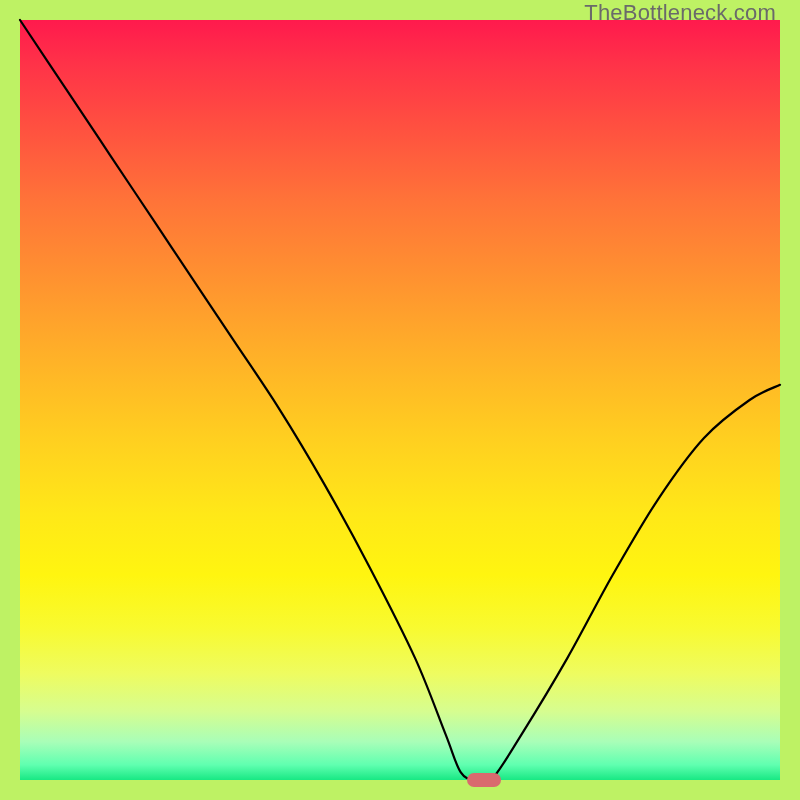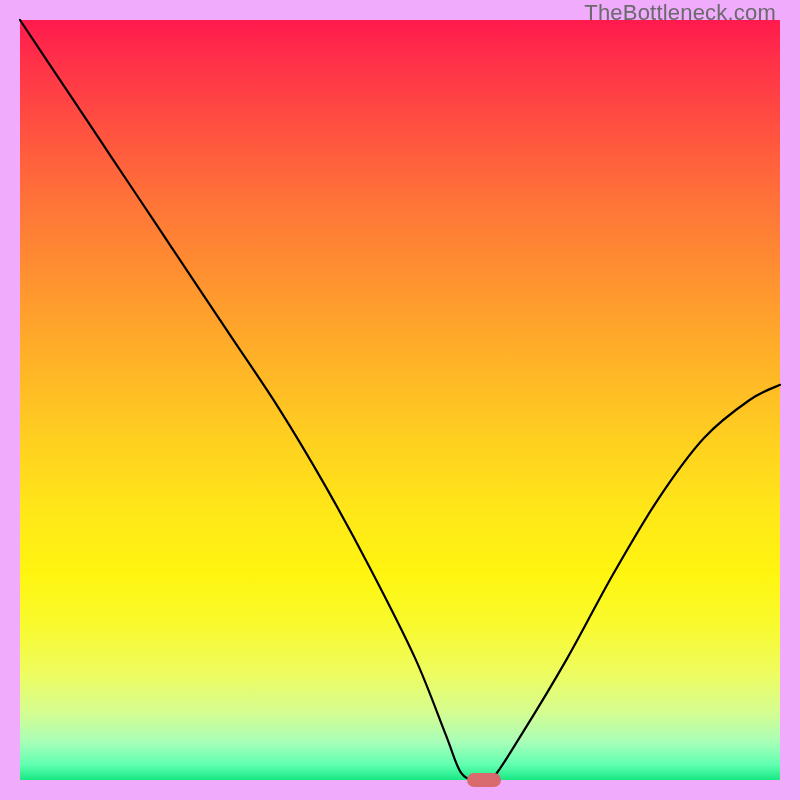--- a/index.html
+++ b/index.html
@@ -7,21 +7,21 @@
     padding: 0;
     width: 800px;
     height: 800px;
     background: #000;
     position: relative;
     font-family: Arial, Helvetica, sans-serif;
   }
   .outer {
     position: absolute;
     inset: 0;
-    background: #f0abfc;
+    background: #bef264;
   }
   .plot-area {
     position: absolute;
     left: 20px;
     top: 20px;
     width: 760px;
     height: 760px;
     background: linear-gradient(to bottom,
       #ff1a4d 0%,
       #ff3348 6%,

